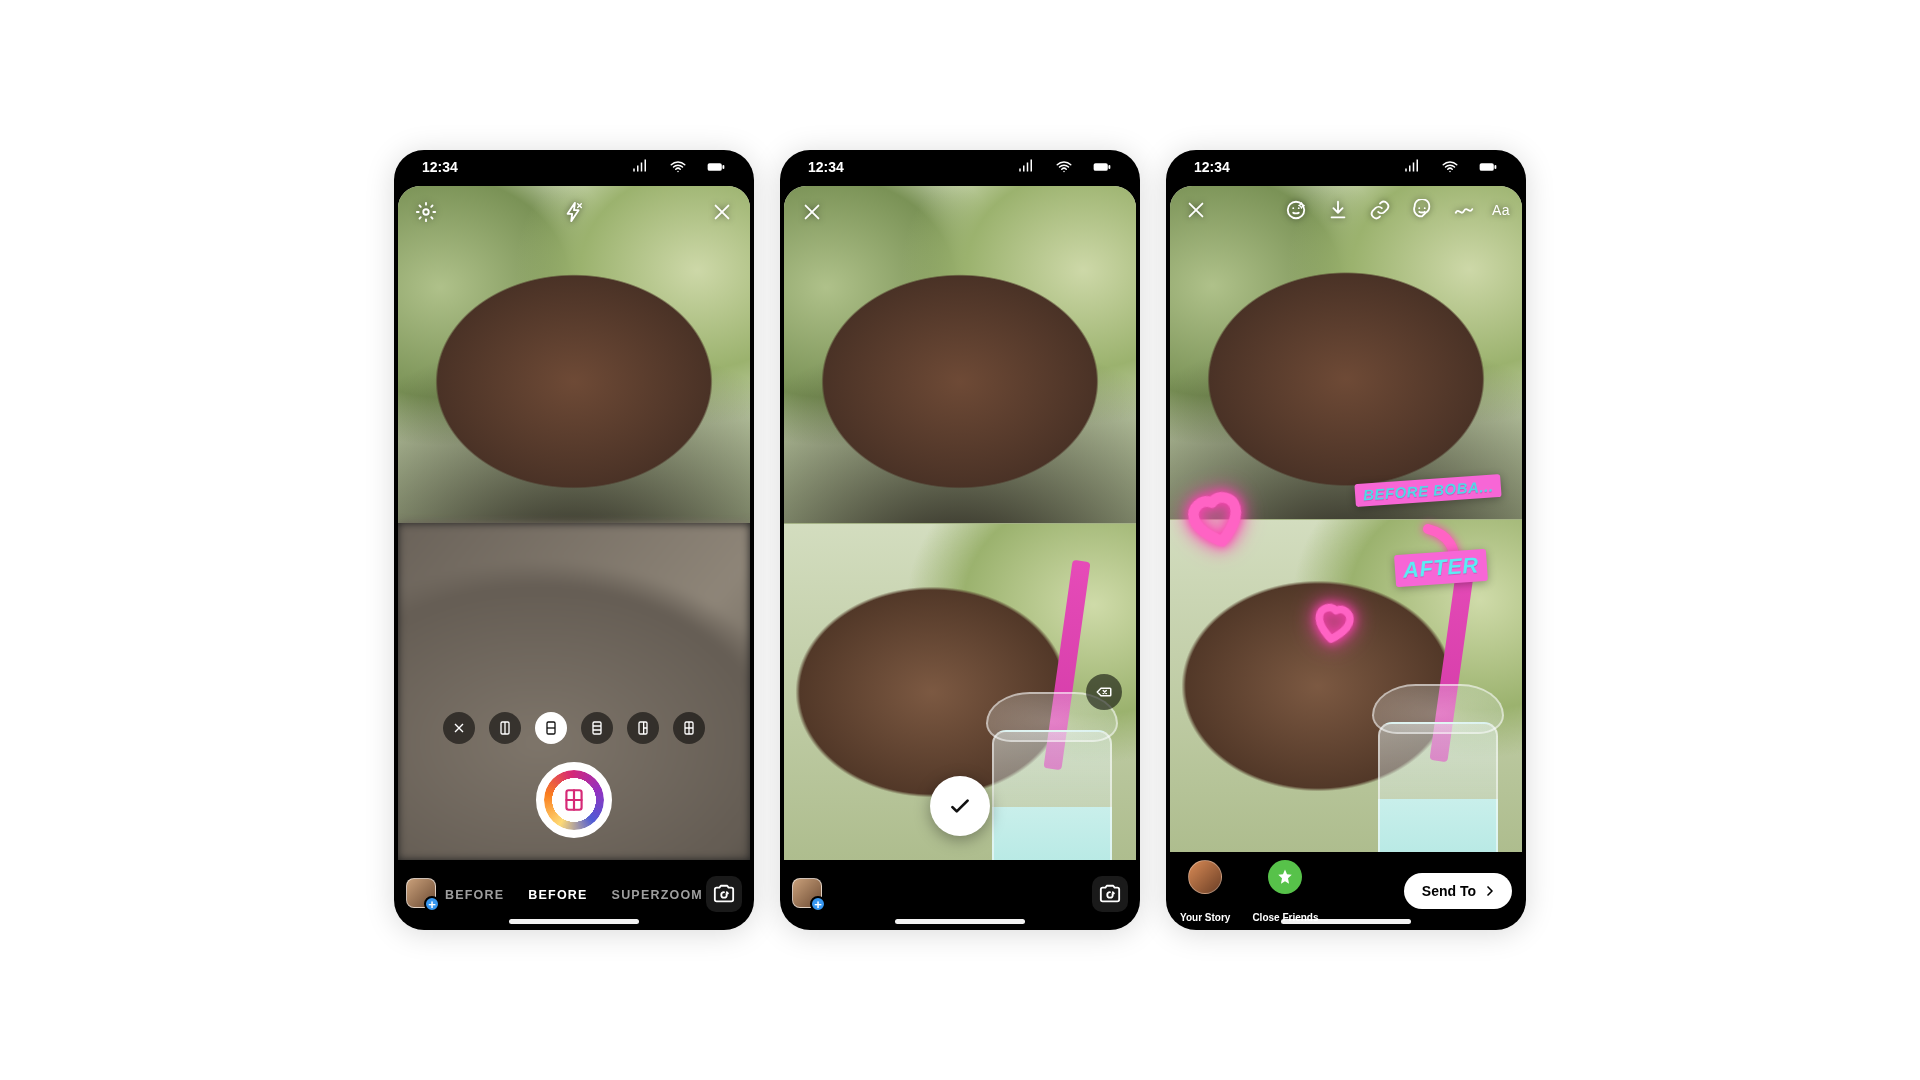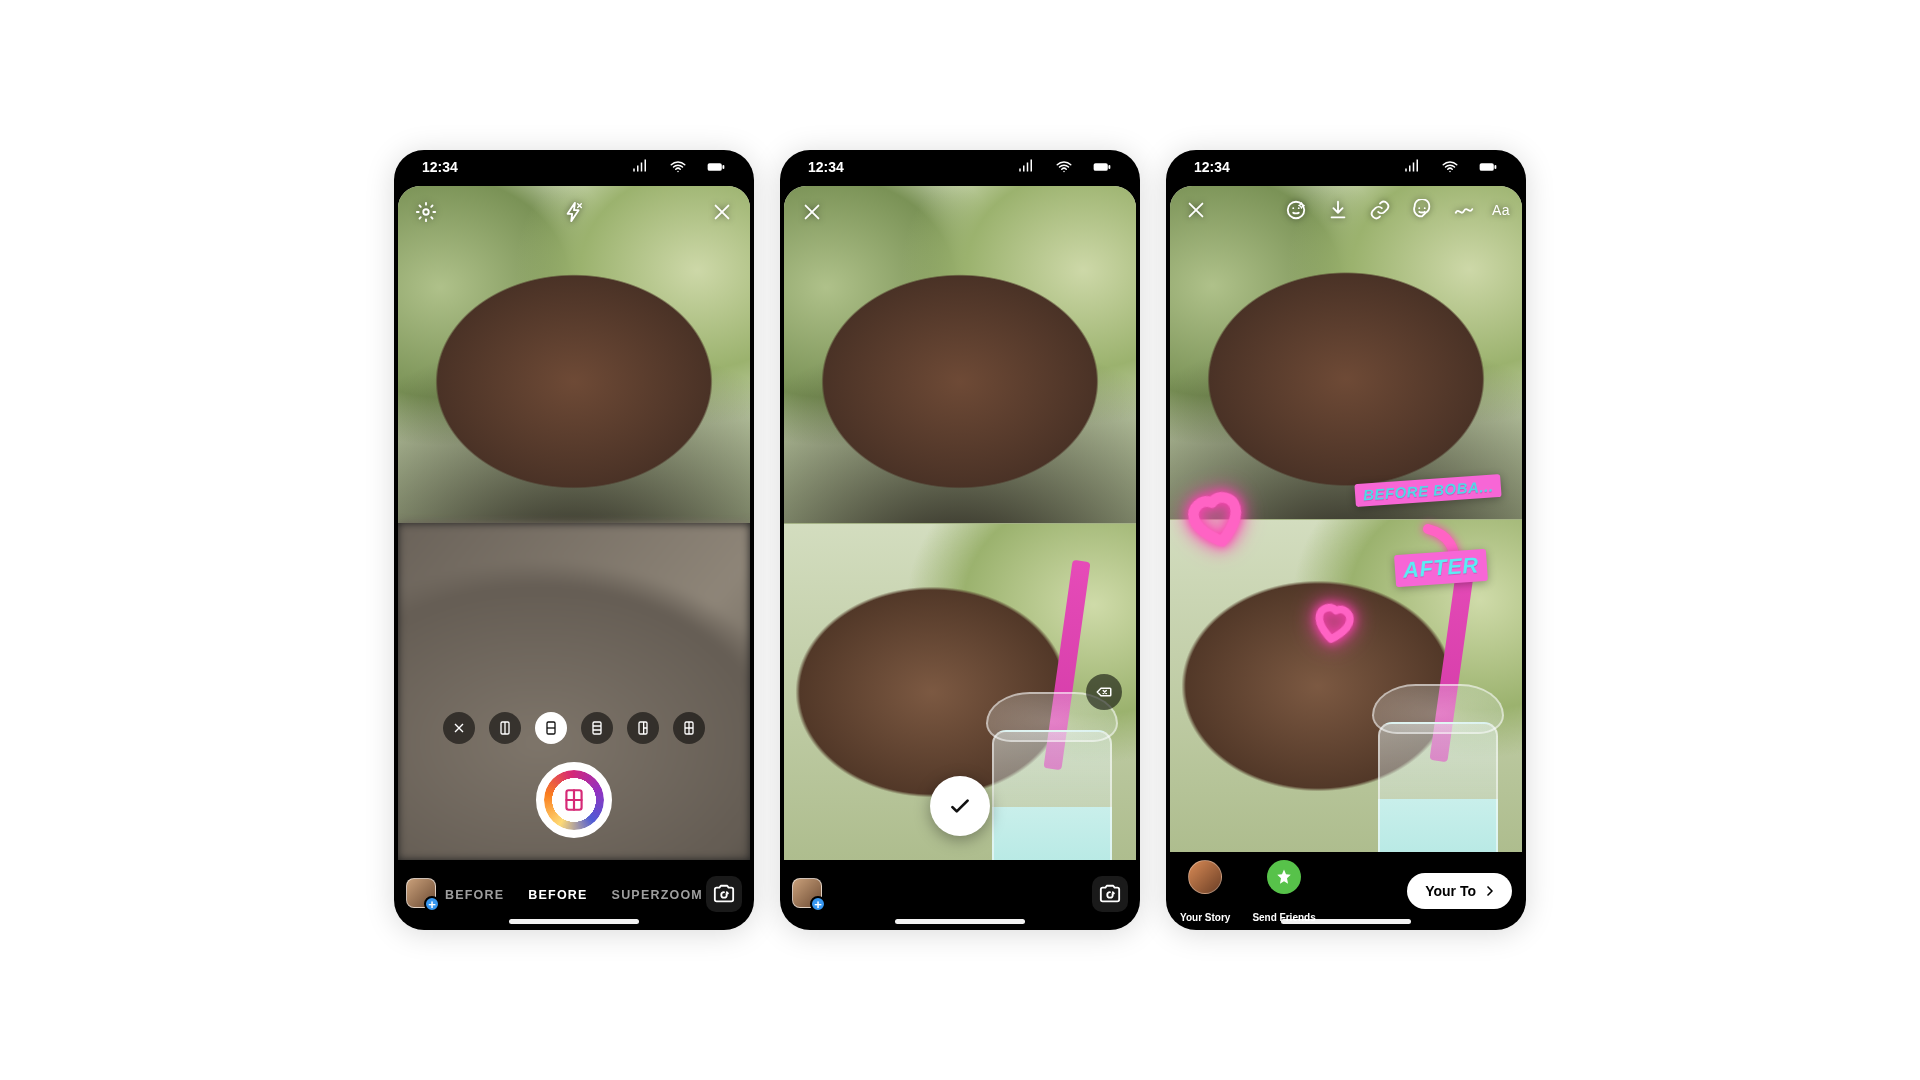--- a/index.html
+++ b/index.html
@@ -506,24 +506,24 @@
       <div class="share-target">
         <div class="avatar double"></div>
         <span>Your Story</span>
       </div>
       <div class="share-target">
         <div class="cf">
           <svg viewBox="0 0 24 24">
               <path d="M12 2l2.7 6.3L21 9l-5 4.6L17.4 21 12 17.6 6.6 21 8 13.6 3 9l6.3-.7z"></path>
             </svg>
         </div>
-        <span>Send Friends</span>
+        <span>Close Friends</span>
       </div>
       <div class="sendto">
-        <span>Your To</span>
+        <span>Send To</span>
         <svg viewBox="0 0 24 24">
             <path d="M9 6l6 6-6 6"></path>
           </svg>
       </div>
     </div>
     <div class="home-indicator"></div>
   </div>
 
 </div>
 

